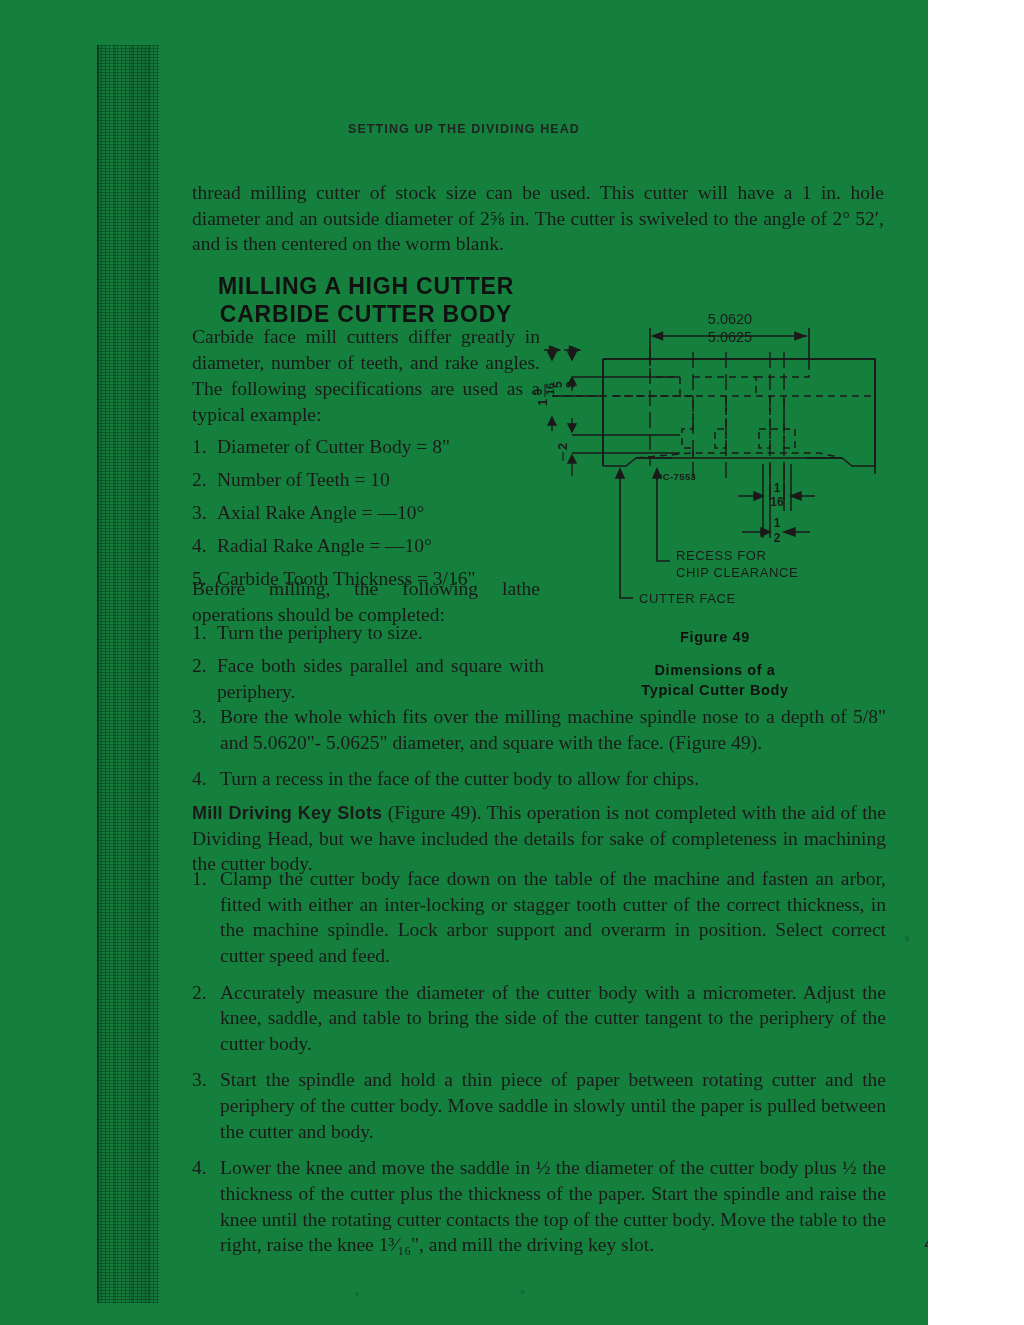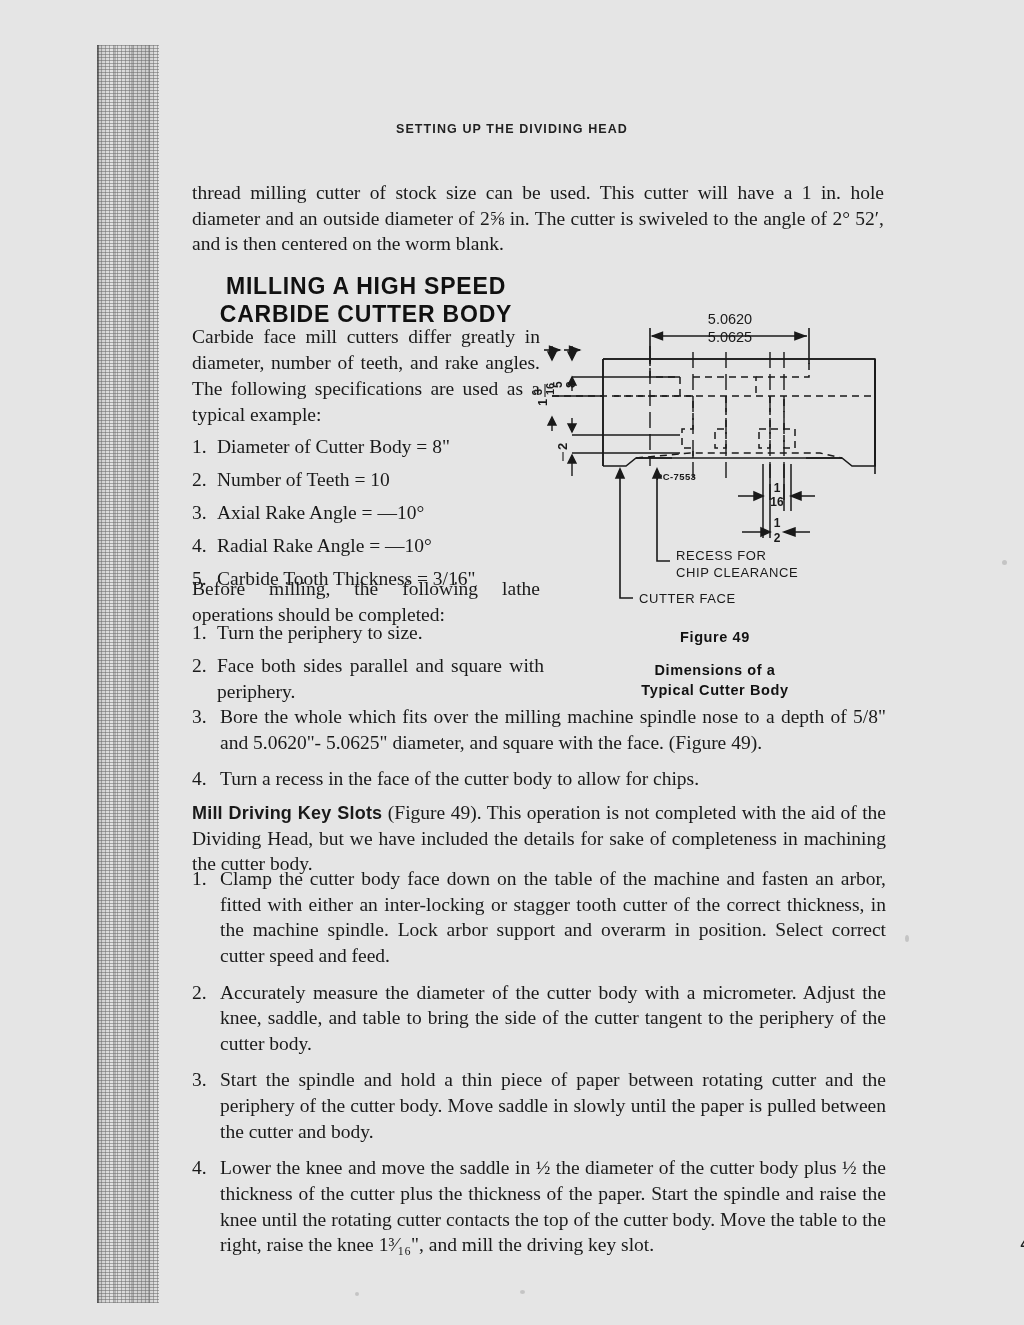--- a/index.html
+++ b/index.html
@@ -2,23 +2,23 @@
 <html><head>
 <meta charset="utf-8">
 <style>
   html, body {
     margin: 0;
     padding: 0;
     background: #ffffff;
   }
   .page {
     position: relative;
-    width: 1024px;
+    width: 928px;
     height: 1325px;
-    background: #e5e5e5;
+    background: #15803d;
     overflow: hidden;
     font-family: "Liberation Serif", serif;
     color: #1a1a1a;
   }
 
   
   .gutter {
     position: absolute;
     left: 97px;
     top: 45px;
@@ -209,21 +209,21 @@
   <div class="speck" style="left:905px; top:935px; width:4px; height:7px;"></div>
   <div class="speck" style="left:520px; top:1290px; width:5px; height:4px;"></div>
   <div class="speck" style="left:355px; top:1292px; width:4px; height:4px;"></div>
   <div class="speck" style="left:1002px; top:560px; width:5px; height:5px;"></div>
 
   <div class="running-head">SETTING UP THE DIVIDING HEAD</div>
 
   <div class="col-full intro">thread milling cutter of stock size can be used. This cutter will have a 1 in. hole diameter and an outside diameter of 2⅝ in. The cutter is swiveled to the angle of 2° 52′, and is then centered on the worm blank.</div>
 
   <div class="headline">
-    <div>MILLING A HIGH SPEED</div>
+    <div>MILLING A HIGH CUTTER</div>
     <div>CARBIDE CUTTER BODY</div>
   </div>
 
   <div class="col-left lead-para">Carbide face mill cutters differ greatly in diameter, number of teeth, and rake angles. The following specifications are used as a typical example:</div>
 
   <div class="spec-list">
     <div class="li">
       <span class="num">1.</span>
       <span class="txt nowrapj">Diameter of Cutter Body = 8"</span>
     </div>

